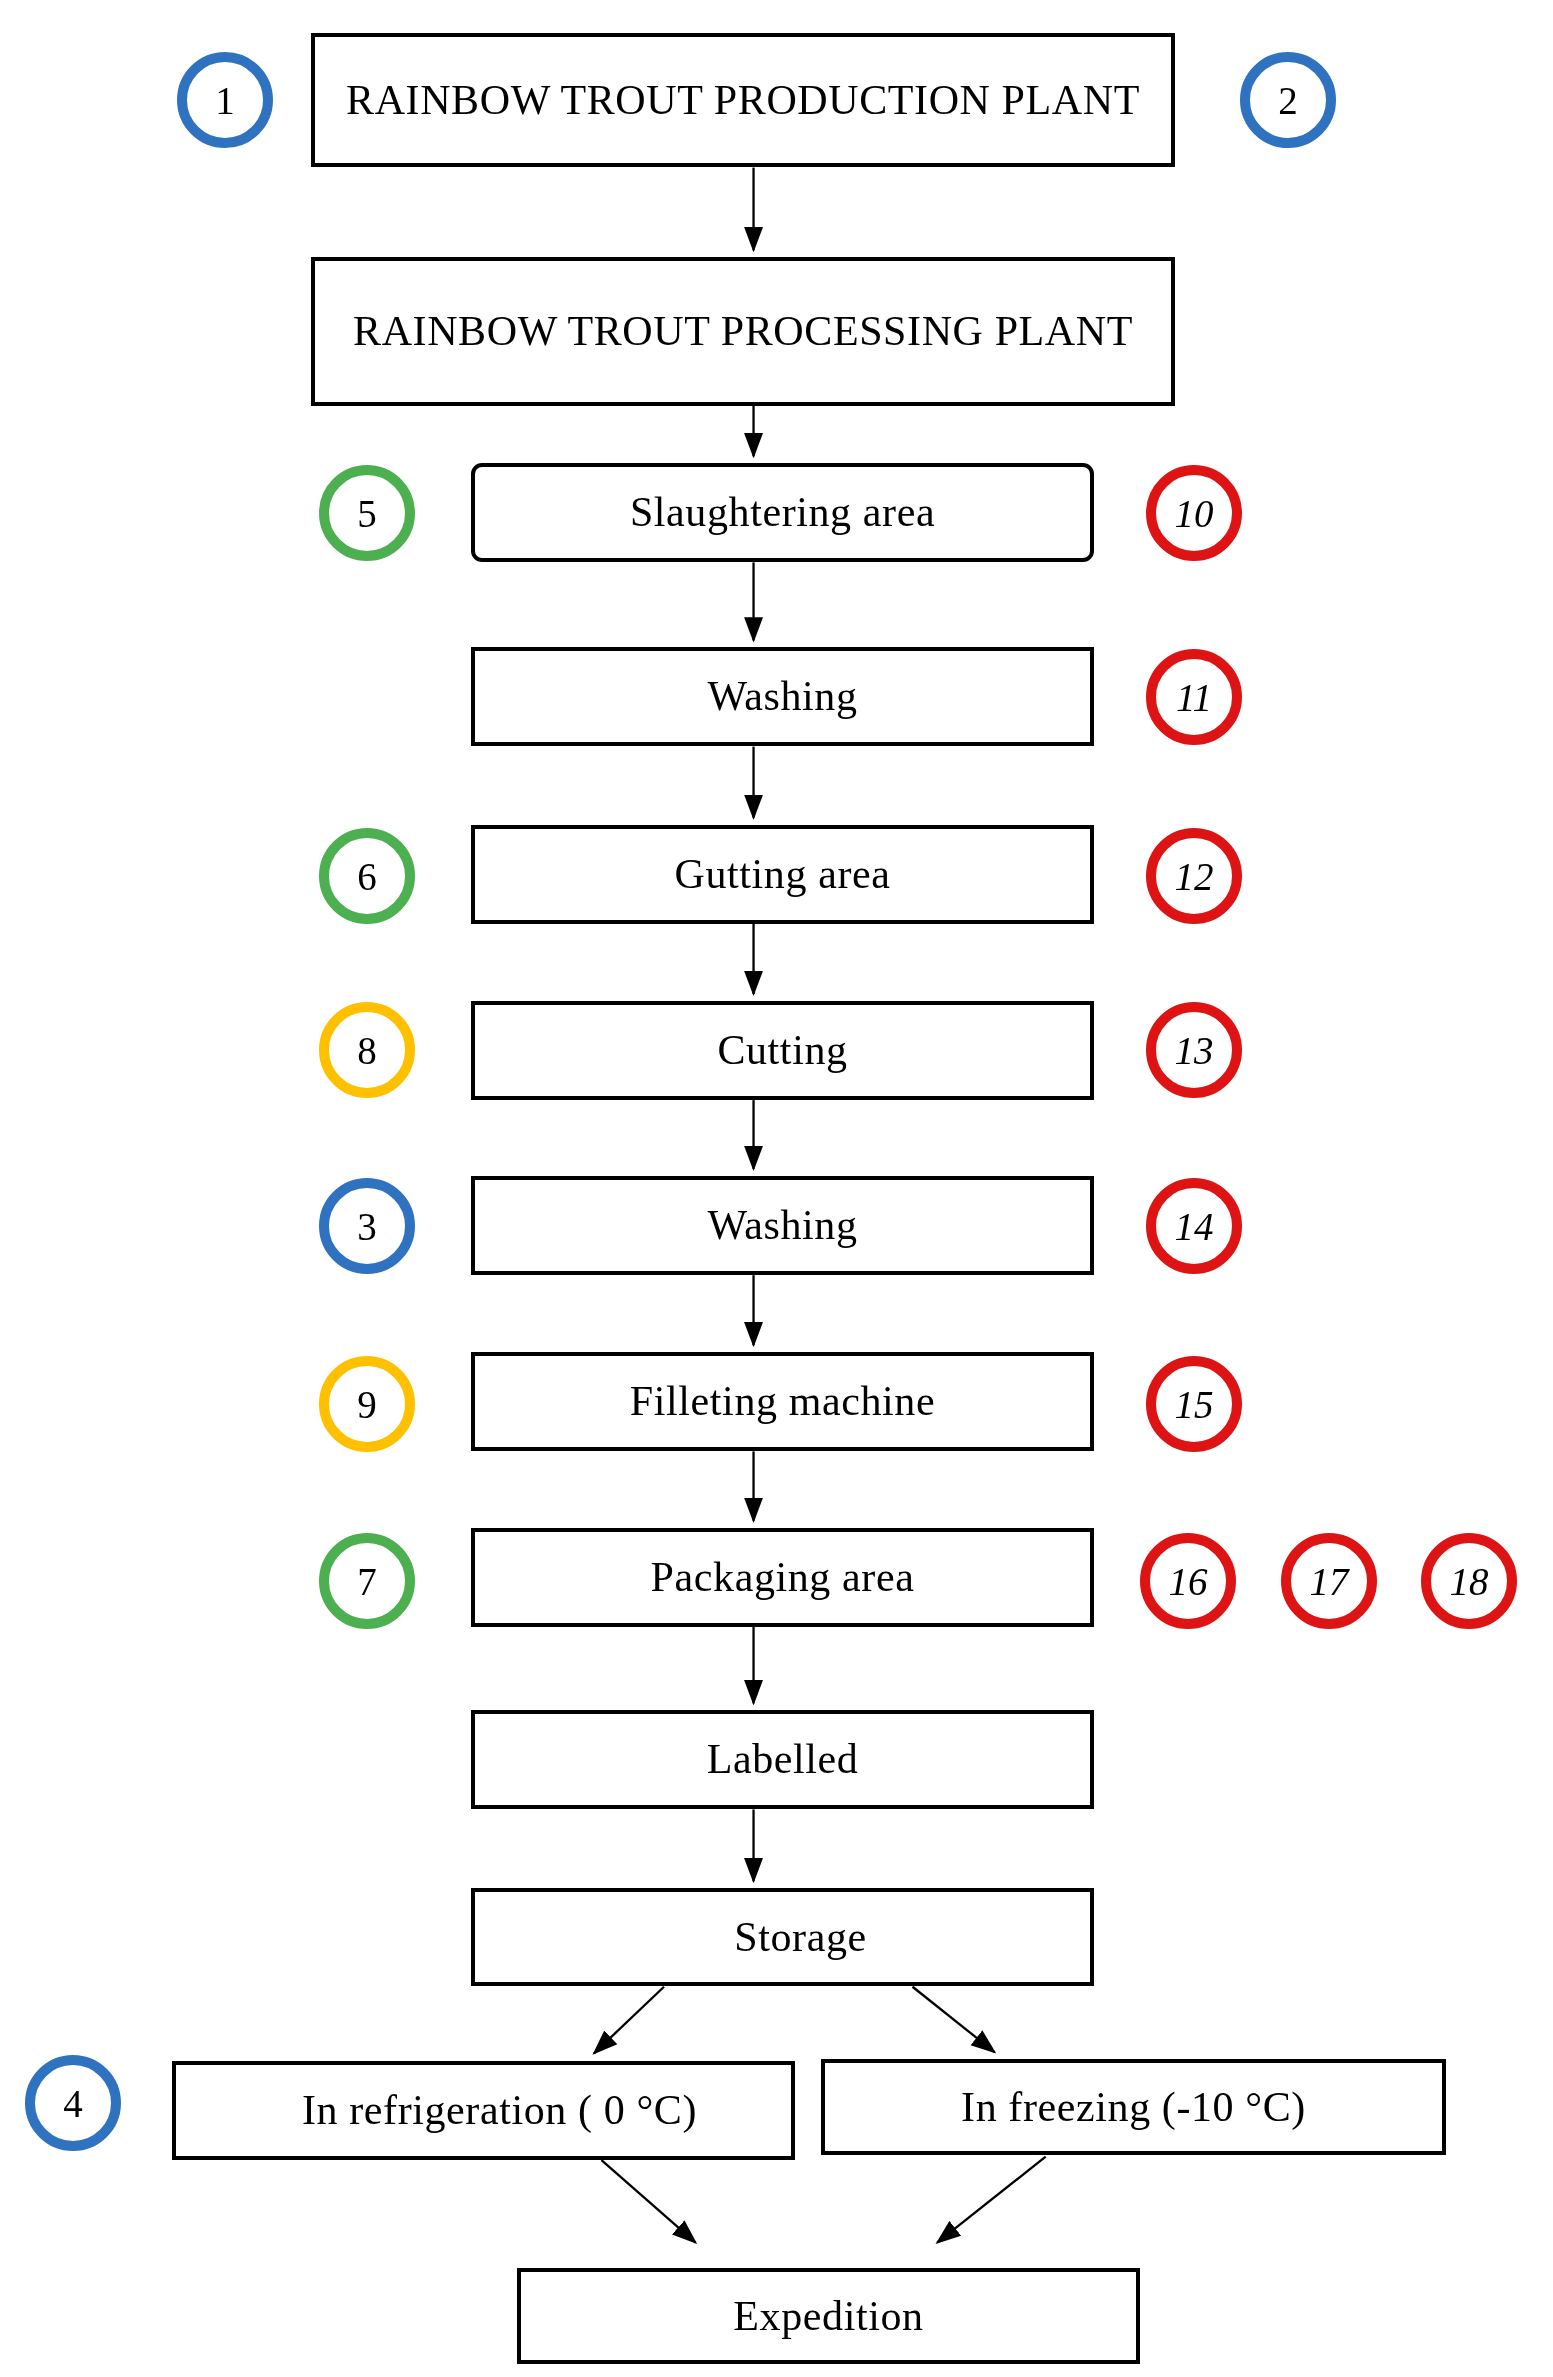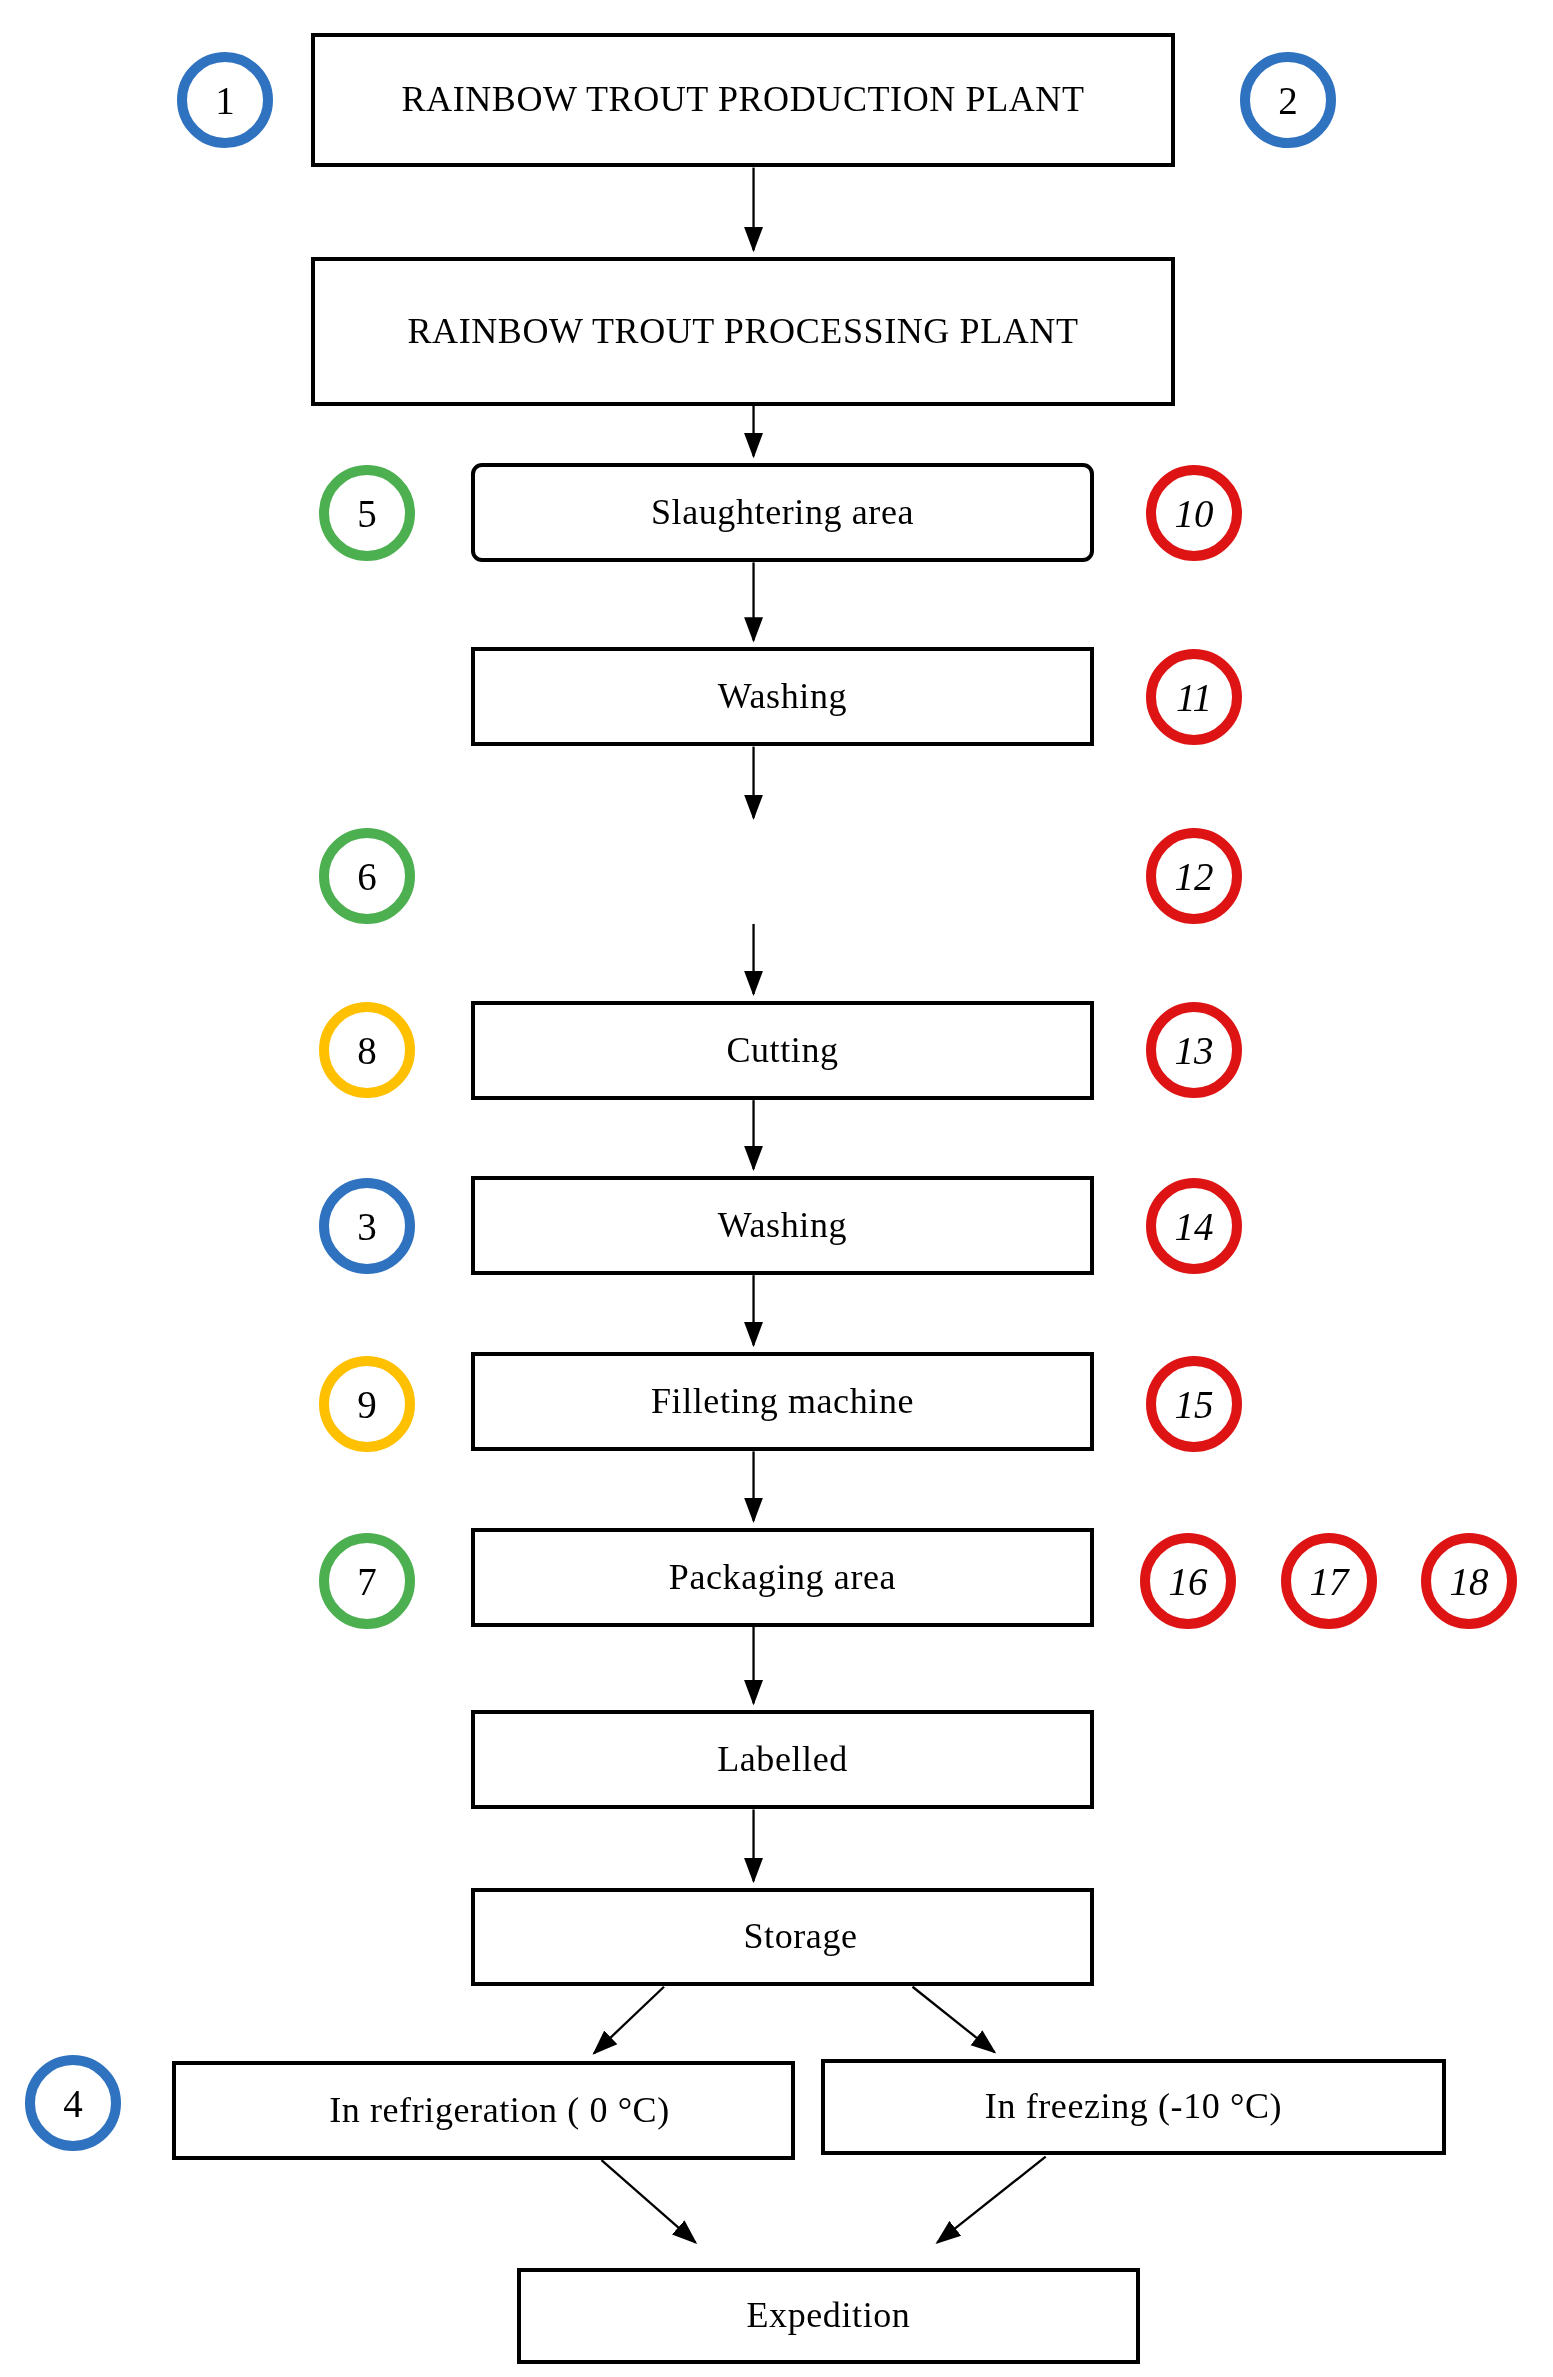--- a/index.html
+++ b/index.html
@@ -14,21 +14,21 @@
   }
   .node {
     position: absolute;
     box-sizing: border-box;
     border: 4.6px solid #000000;
     background: #ffffff;
     display: flex;
     align-items: center;
     justify-content: center;
     text-align: center;
-    font-size: 36px;
+    font-size: 42px;
     letter-spacing: 0.6px;
     line-height: 1.1;
     z-index: 2;
   }
   .node.wide  { left: 311px;  width: 864px; height: 134px; }
   .node.mid   { left: 471px;  width: 623px; height: 99px; }
   .circle {
     position: absolute;
     box-sizing: border-box;
     width: 96px;
@@ -78,20 +78,21 @@
     <line x1="1590" y1="3462" x2="1733" y2="3576" marker-end="url(#ah)"></line>
     <line x1="1048" y1="3764" x2="1212" y2="3908" marker-end="url(#ah)"></line>
     <line x1="1822" y1="3758" x2="1633" y2="3908" marker-end="url(#ah)"></line>
   </svg>
 
   <div class="node wide" style="top:33px;">RAINBOW TROUT PRODUCTION PLANT</div>
   <div class="node wide" style="top:257px; height:149px;">RAINBOW TROUT PROCESSING PLANT</div>
 
   <div class="node mid" style="top:463px;border-radius:11px;">Slaughtering area</div>
   <div class="node mid" style="top:647px;">Washing</div>
+  <div class="node mid" style="top:825px;">Gutting area</div>
   <div class="node mid" style="top:1001px;">Cutting</div>
   <div class="node mid" style="top:1176px;">Washing</div>
   <div class="node mid" style="top:1352px;">Filleting machine</div>
   <div class="node mid" style="top:1528px;">Packaging area</div>
   <div class="node mid" style="top:1710px;">Labelled</div>
   <div class="node mid" style="top:1888px; height:98px;padding-left:36px;">Storage</div>
 
   <div class="node" style="left:172px;  top:2061px; width:623px; height:99px;padding-left:32px;">In refrigeration ( 0 °C)</div>
   <div class="node" style="left:821px; top:2059px; width:625px; height:96px;">In freezing (-10 °C)</div>
   <div class="node" style="left:517px;  top:2252px; width:623px; height:96px;margin-top:16px;">Expedition</div>

